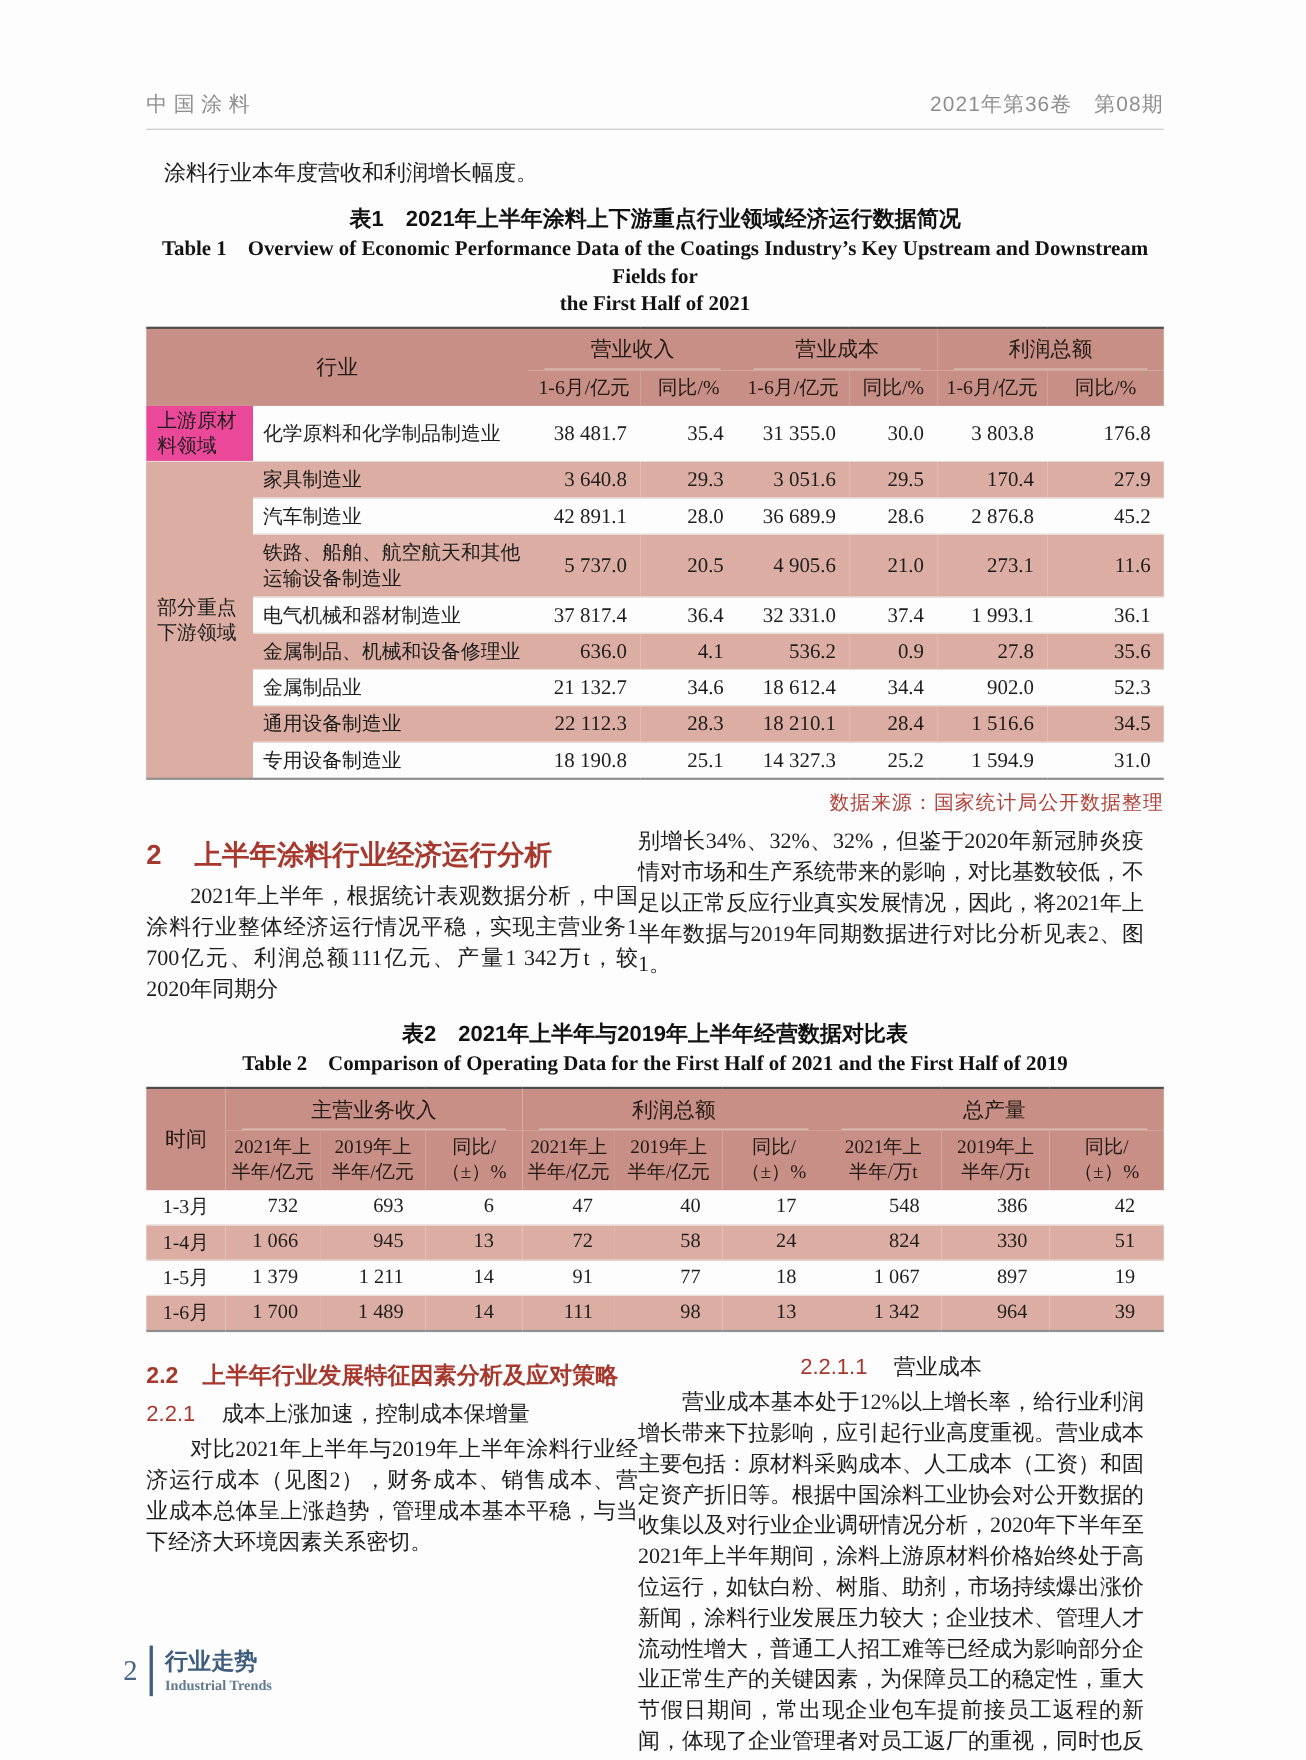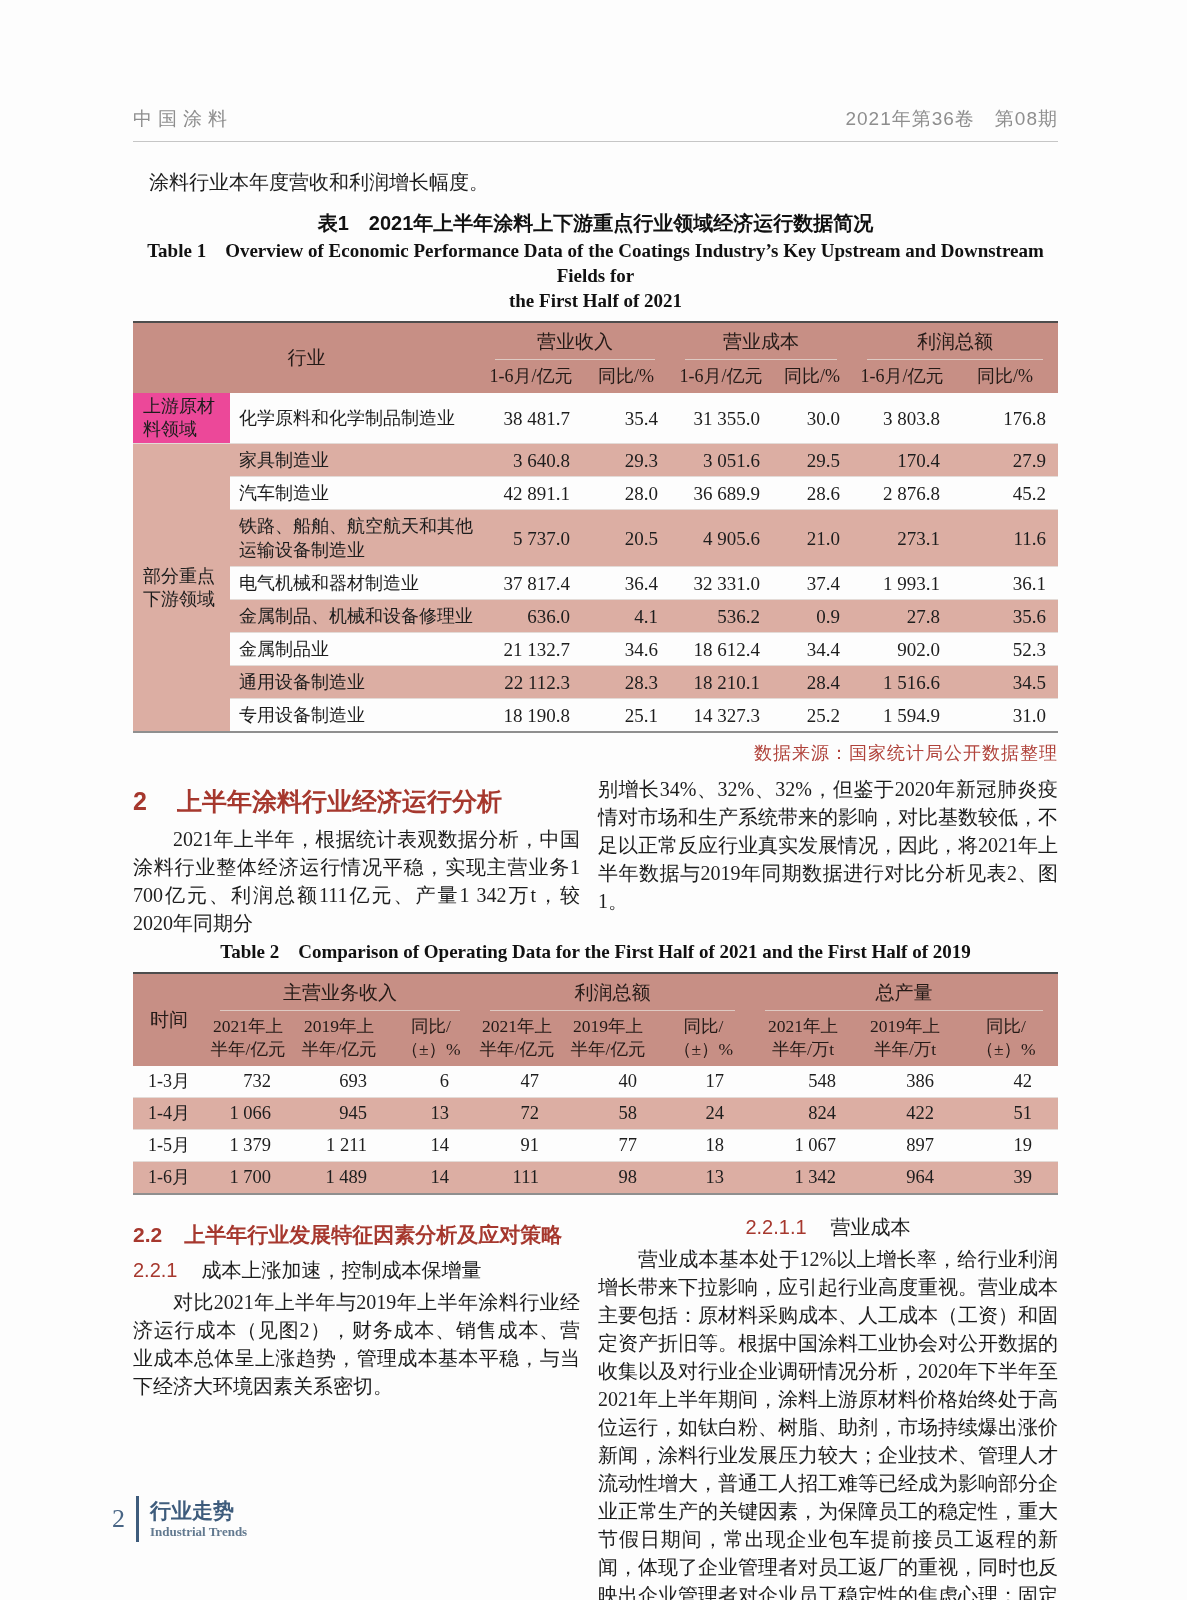--- a/index.html
+++ b/index.html
@@ -16,21 +16,21 @@
     width:1187px;height:1600px;overflow:hidden;background:#fdfdfd;
     font-family:"Liberation Serif","DejaVu Serif",serif;color:var(--ink);
     position:relative;
   }
   .page{padding:82px 129px 0 133px;position:relative;}
 
   
   .doc-header{
     display:flex;justify-content:space-between;align-items:flex-end;
     color:#8e8e8e;font-family:"Liberation Sans","DejaVu Sans",sans-serif;
-    font-size:19px;padding-bottom:9px;border-bottom:1px solid #c6c6c6;margin-top:24px;
+    font-size:19px;padding-bottom:9px;border-bottom:1px solid #c6c6c6;
   }
   .doc-header .journal{letter-spacing:6px;}
   .doc-header .issue{letter-spacing:1px;}
 
   .intro{margin:26px 0 0 16px;font-size:20px;line-height:28px;}
 
   .cap-zh{
     text-align:center;font-family:Liberation Sans, sans-serif;
     font-weight:bold;font-size:20px;margin-top:14px;line-height:26px;color:#111;
   }
@@ -78,21 +78,21 @@
   .h2{font-family:"Liberation Sans","DejaVu Sans",sans-serif;font-weight:bold;
       color:var(--red);font-size:21px;line-height:28px;margin:0 0 7px 0;}
   .h2 .hnum{margin-right:22px;}
   .h3{font-size:20px;line-height:28px;margin:2px 0 4px 0;color:var(--ink);}
   .h3 .hnum{font-family:"Liberation Sans","DejaVu Sans",sans-serif;
       color:var(--red);margin-right:24px;}
 
   p.body{font-size:20px;line-height:28px;text-align:justify;margin:0;}
   p.indent{text-indent:2em;}
 
-  .cols{display:flex;gap:18px;margin-top:6px;}
+  .cols{display:flex;margin-top:6px;}
   .colL{width:447px;}
   .colR{width:460px;}
   .cols2{margin-top:18px;}
   .mt6{margin-top:6px;}
   .mt8{margin-top:8px;}
 
   
   .footer{
     position:absolute;left:112px;top:1496px;
     display:flex;align-items:center;gap:11px;
@@ -249,20 +249,21 @@
       <div class="h1">
         <span class="hnum">2</span><span>上半年涂料行业经济运行分析</span>
       </div>
       <p class="body indent">2021年上半年，根据统计表观数据分析，中国涂料行业整体经济运行情况平稳，实现主营业务1 700亿元、利润总额111亿元、产量1 342万t，较2020年同期分</p>
     </div>
     <div class="colR">
       <p class="body mt6">别增长34%、32%、32%，但鉴于2020年新冠肺炎疫情对市场和生产系统带来的影响，对比基数较低，不足以正常反应行业真实发展情况，因此，将2021年上半年数据与2019年同期数据进行对比分析见表2、图1。</p>
     </div>
   </div>
 
+  <div class="cap-zh">表2　2021年上半年与2019年上半年经营数据对比表</div>
   <div class="cap-en">Table 2　Comparison of Operating Data for the First Half of 2021 and the First Half of 2019</div>
 
   <table class="t2">
     <colgroup>
       <col style="width:72px">
       <col style="width:86px">
         <col style="width:96px">
         <col style="width:88px">
       <col style="width:84px">
         <col style="width:98px">
@@ -338,21 +339,21 @@
       </tr>
       <tr class="band">
         <td class="time">1-4月</td>
         <td class="num">1 066</td>
         <td class="num">945</td>
         <td class="num pct">13</td>
         <td class="num">72</td>
         <td class="num">58</td>
         <td class="num pct">24</td>
         <td class="num">824</td>
-        <td class="num">422</td>
+        <td class="num">330</td>
         <td class="num pct">51</td>
       </tr>
       <tr>
         <td class="time">1-5月</td>
         <td class="num">1 379</td>
         <td class="num">1 211</td>
         <td class="num pct">14</td>
         <td class="num">91</td>
         <td class="num">77</td>
         <td class="num pct">18</td>

